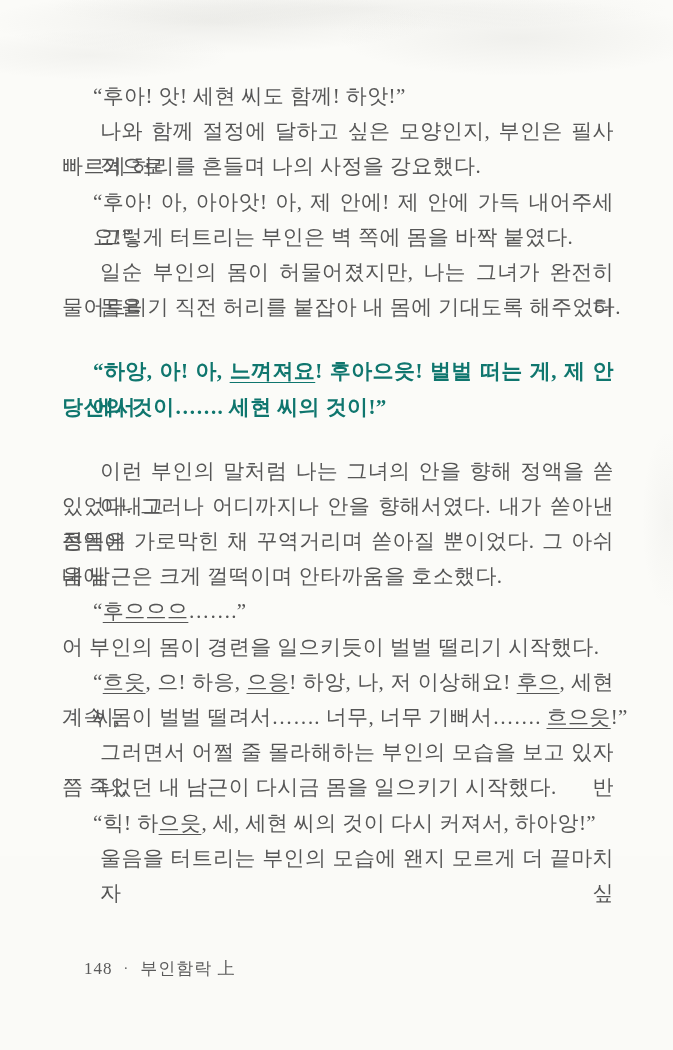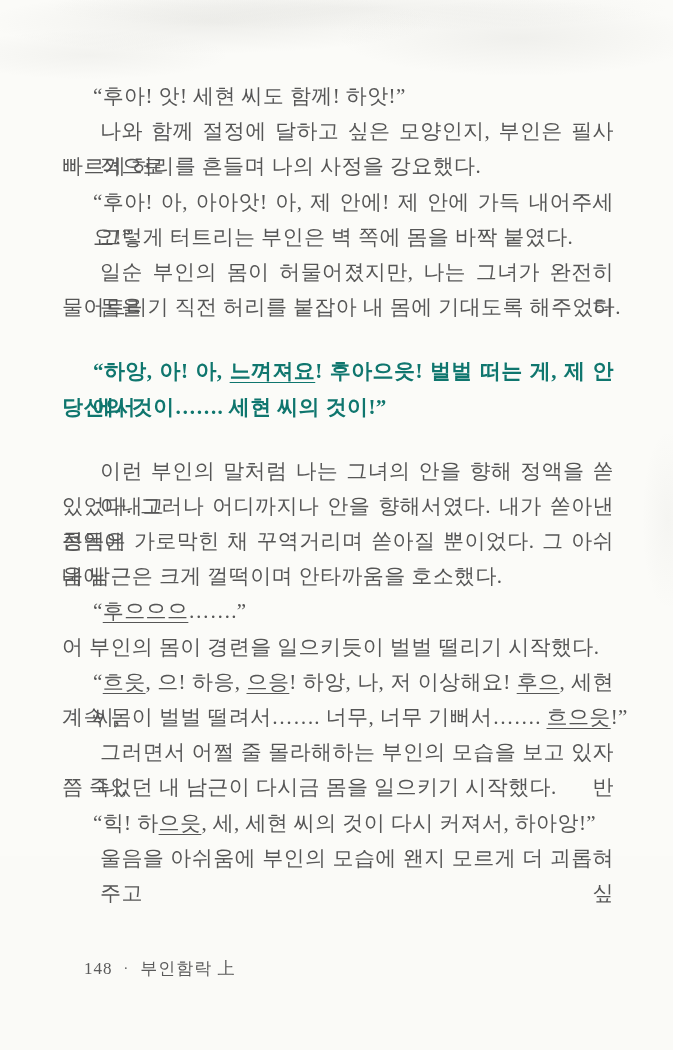--- a/index.html
+++ b/index.html
@@ -99,19 +99,19 @@
       <div class="line ind-none just"><span>있었다. 그러나 어디까지나 안을 향해서였다. 내가 쏟아낸 정액은</span></div>
       <div class="line ind-none just"><span>콘돔에 가로막힌 채 꾸역거리며 쏟아질 뿐이었다. 그 아쉬움에</span></div>
       <div class="line ind-none"><span>내 남근은 크게 껄떡이며 안타까움을 호소했다.</span></div>
       <div class="line ind-quote"><span>“</span><span class="ul">후으으으</span><span>…….”</span></div>
       <div class="line ind-none"><span>어 부인의 몸이 경련을 일으키듯이 벌벌 떨리기 시작했다.</span></div>
       <div class="line ind-quote just"><span>“</span><span class="ul">흐읏</span><span>, 으! 하응, </span><span class="ul">으응</span><span>! 하앙, 나, 저 이상해요! </span><span class="ul">후으</span><span>, 세현 씨,</span></div>
       <div class="line ind-none"><span>계속 몸이 벌벌 떨려서……. 너무, 너무 기뻐서……. </span><span class="ul">흐으읏</span><span>!”</span></div>
       <div class="line ind-body just"><span>그러면서 어쩔 줄 몰라해하는 부인의 모습을 보고 있자니, 반</span></div>
       <div class="line ind-none"><span>쯤 죽었던 내 남근이 다시금 몸을 일으키기 시작했다.</span></div>
       <div class="line ind-quote"><span>“힉! 하</span><span class="ul">으읏</span><span>, 세, 세현 씨의 것이 다시 커져서, 하아앙!”</span></div>
-      <div class="line ind-body just"><span>울음을 아쉬움에 부인의 모습에 왠지 모르게 더 괴롭혀주고 싶</span></div>
+      <div class="line ind-body just"><span>울음을 터트리는 부인의 모습에 왠지 모르게 더 끝마치자 싶</span></div>
     </main>
 
   <footer class="footer">
     <span>148</span><span class="sep">·</span><span>부인함락 上</span>
   </footer>
 </div>
 
 </body></html>

